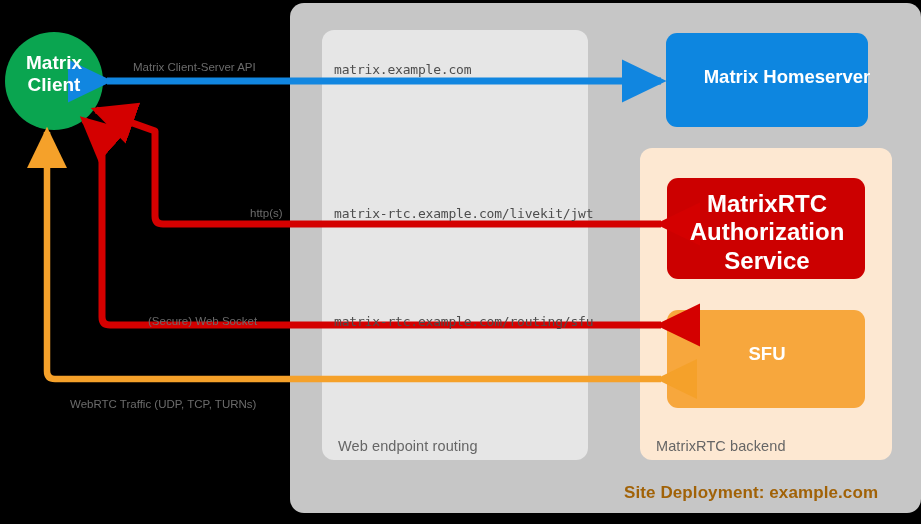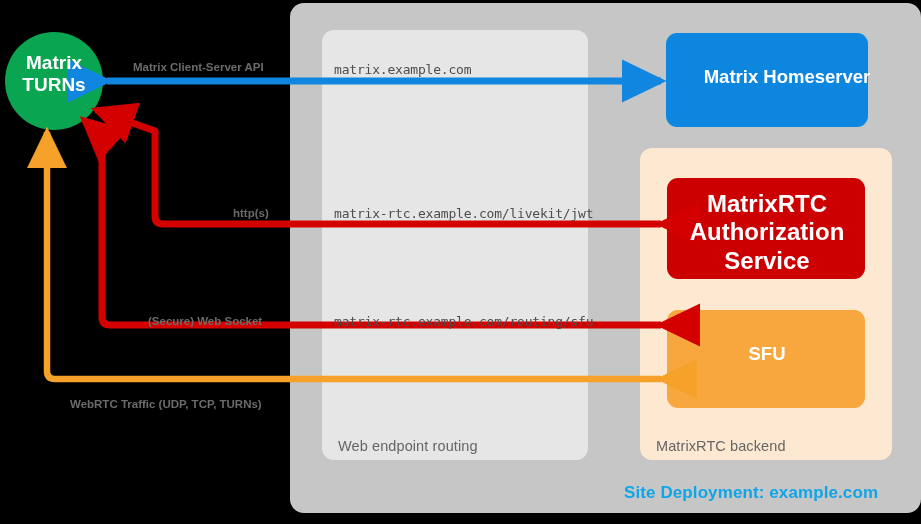--- a/index.html
+++ b/index.html
@@ -32,29 +32,29 @@
   }
   .panel-caption {
     position: absolute;
     color: #666666;
     font-weight: normal;
     font-size: 14.5px;
     letter-spacing: 0.1px;
   }
   .site-caption {
     position: absolute;
-    color: #0ea5e9;
+    color: #a16207;
     font-weight: bold;
     font-size: 17px;
     letter-spacing: 0.1px;
   }
   .edge-label {
     position: absolute;
     color: #6b6b6b;
-    font-weight: bold;
+    font-weight: normal;
     font-size: 11.5px;
     white-space: nowrap;
   }
   .url-label {
     position: absolute;
     color: #4d4d4d;
     font-family: "DejaVu Sans Mono", "Liberation Mono", monospace;
     font-size: 13px;
     white-space: nowrap;
     letter-spacing: -0.2px;
@@ -124,21 +124,21 @@
 
     <path d="M 661 224 L 163 224 Q 155 224 155 216 L 155 131 L 96 110" fill="none" stroke="#d40000" stroke-width="7" stroke-linejoin="round" marker-start="url(#ah-red)" marker-end="url(#ah-red)"></path>
 
     <path d="M 661 325 L 110 325 Q 102 325 102 317 L 102 136 L 84 120" fill="none" stroke="#d40000" stroke-width="7" stroke-linejoin="round" marker-start="url(#ah-red)" marker-end="url(#ah-red)"></path>
 
     <path d="M 661 379 L 55 379 Q 47 379 47 371 L 47 132" fill="none" stroke="#f5a12a" stroke-width="6.5" stroke-linejoin="round" marker-start="url(#ah-orange)" marker-end="url(#ah-orange)"></path>
   </svg>
 
   <div class="node-label client-text">
     <div>Matrix</div>
-    <div>TURNs</div>
+    <div>Client</div>
   </div>
 
   <div class="node-label homeserver-text">Matrix Homeserver</div>
 
   <div class="node-label auth-text">
     <div>MatrixRTC</div>
     <div>Authorization</div>
     <div>Service</div>
   </div>
 
@@ -146,21 +146,21 @@
 
   <div class="panel-caption" style="left:338px; top:438px;">Web endpoint routing</div>
 
   <div class="panel-caption" style="left:656px; top:438px;">MatrixRTC backend</div>
 
   <div class="site-caption" style="left:624px; top:483px;">Site Deployment: example.com</div>
 
   <div class="edge-label" style="left:133px; top:61px;">Matrix Client-Server API</div>
   <div class="url-label" style="left:334px; top:62px;">matrix.example.com</div>
 
-  <div class="edge-label" style="left:233px; top:207px;">http(s)</div>
+  <div class="edge-label" style="left:250px; top:207px;">http(s)</div>
   <div class="url-label" style="left:334px; top:206px;">matrix-rtc.example.com/livekit/jwt</div>
 
   <div class="edge-label" style="left:148px; top:315px;">(Secure) Web Socket</div>
   <div class="url-label" style="left:334px; top:314px;">matrix-rtc.example.com/routing/sfu</div>
 
   <div class="edge-label" style="left:70px; top:368px;margin-top:30px;">WebRTC Traffic (UDP, TCP, TURNs)</div>
 
 </div>
 
 </body></html>

